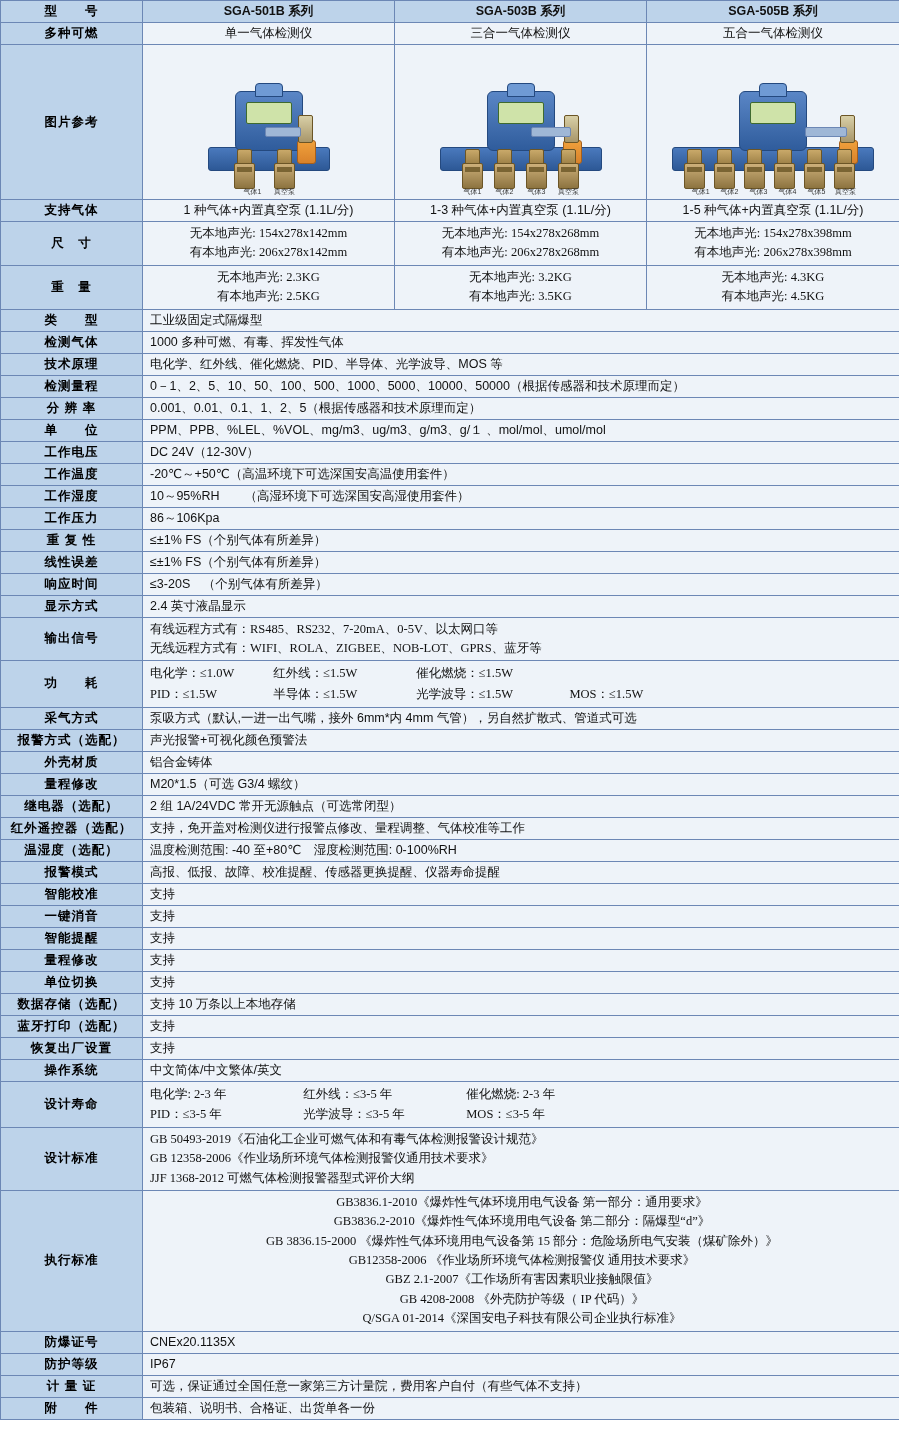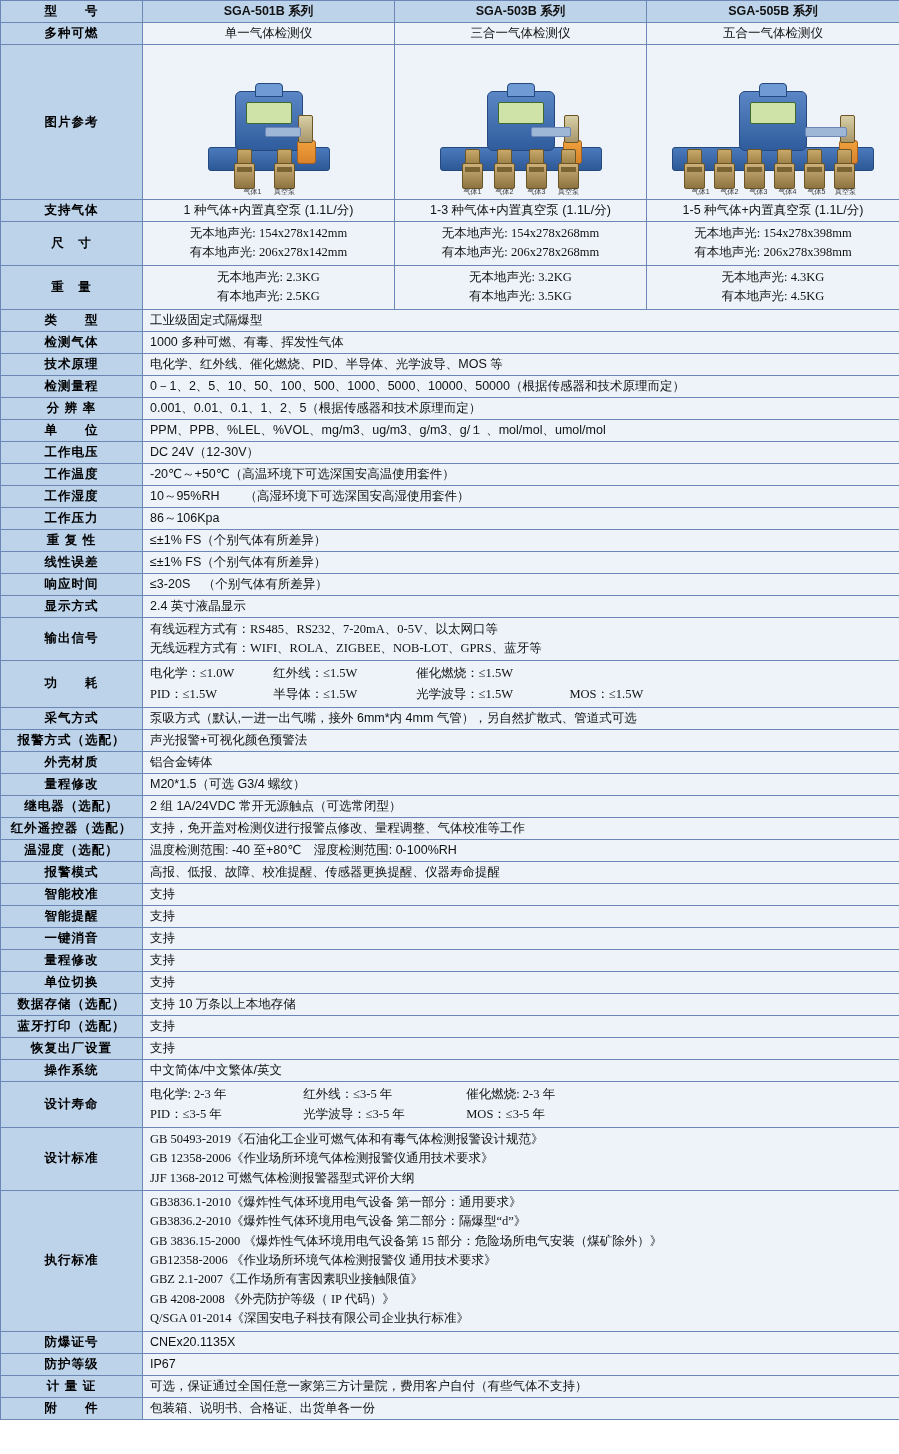--- a/index.html
+++ b/index.html
@@ -19,21 +19,21 @@
   .colD{width:253px;}
   .pwr span{display:inline-block;}
   .pwr .c1{width:120px;}
   .pwr .c2{width:140px;}
   .pwr .c3{width:150px;}
   .life span{display:inline-block;}
   .life .c1{width:150px;}
   .life .c2{width:160px;}
   .life .c3{width:150px;}
   .std{line-height:1.85;}
-  .exec{line-height:1.95;}
+  .exec{line-height:1.95;text-align:center;}
   
   .fig{height:150px;position:relative;display:flex;align-items:flex-end;justify-content:center;}
   .devwrap{position:relative;width:230px;height:148px;}
   .base{position:absolute;left:50%;transform:translateX(-50%);bottom:26px;height:22px;background:linear-gradient(#4a79bd,#2d5896);border-radius:3px;border:1px solid #24497f;}
   .head{position:absolute;left:50%;transform:translateX(-50%);bottom:46px;width:66px;height:58px;background:linear-gradient(#5a86c6,#2f5c9c);border:1px solid #24497f;border-radius:6px;}
   .screen{position:absolute;left:50%;transform:translateX(-50%);top:10px;width:44px;height:20px;background:#cfe3a9;border:1px solid #3f6a2f;border-radius:2px;}
   .knob{position:absolute;left:50%;transform:translateX(-50%);top:-9px;width:26px;height:12px;background:#6f9ad4;border:1px solid #24497f;border-radius:4px 4px 0 0;}
   .orange{position:absolute;bottom:33px;width:17px;height:22px;background:linear-gradient(#f0a13c,#d9822b);border:1px solid #a65f1c;border-radius:3px;}
   .arm{position:absolute;bottom:60px;height:8px;background:#9fb7d6;border:1px solid #6c87b5;border-radius:2px;}
   .cyl{position:absolute;bottom:26px;width:13px;height:20px;background:linear-gradient(#c9a96a,#8a6f38);border:1px solid #6b5526;border-radius:2px;}
@@ -310,25 +310,25 @@
         </tr>
     <tr>
           <td class="lbl">报警模式</td>
           <td class="val" colspan="3">高报、低报、故障、校准提醒、传感器更换提醒、仪器寿命提醒</td>
         </tr>
     <tr>
           <td class="lbl">智能校准</td>
           <td class="val" colspan="3">支持</td>
         </tr>
     <tr>
+          <td class="lbl">一键消音</td>
+          <td class="val" colspan="3">支持</td>
+        </tr>
+    <tr>
           <td class="lbl">智能提醒</td>
-          <td class="val" colspan="3">支持</td>
-        </tr>
-    <tr>
-          <td class="lbl">一键消音</td>
           <td class="val" colspan="3">支持</td>
         </tr>
     <tr>
           <td class="lbl">量程修改</td>
           <td class="val" colspan="3">支持</td>
         </tr>
     <tr>
           <td class="lbl">单位切换</td>
           <td class="val" colspan="3">支持</td>
         </tr>

